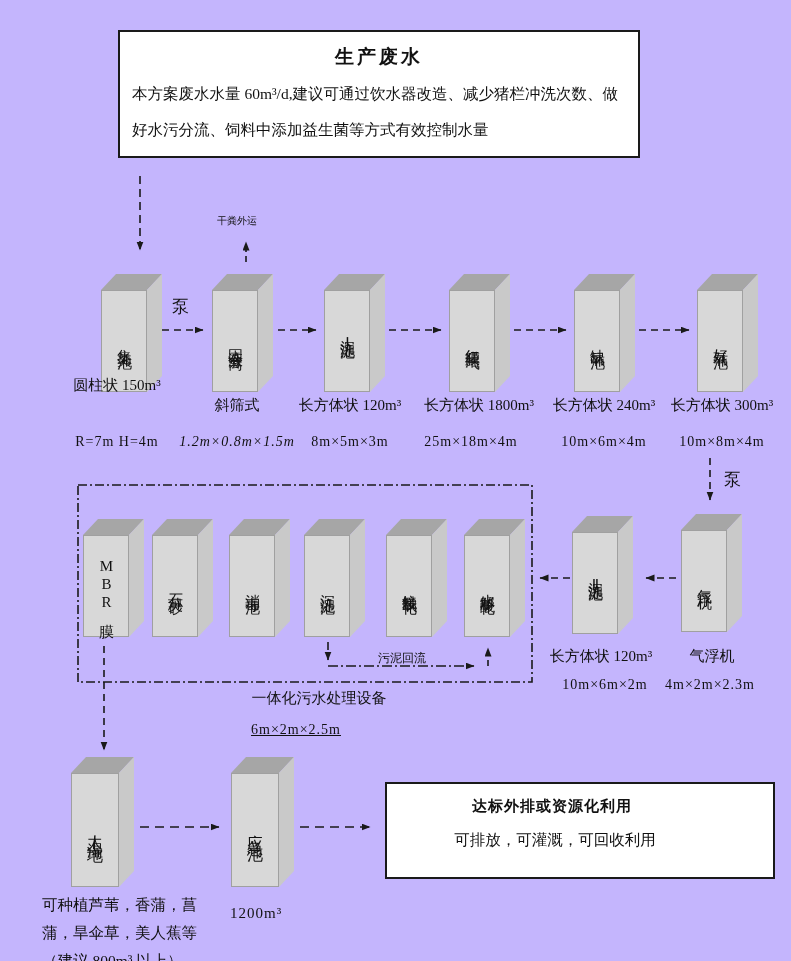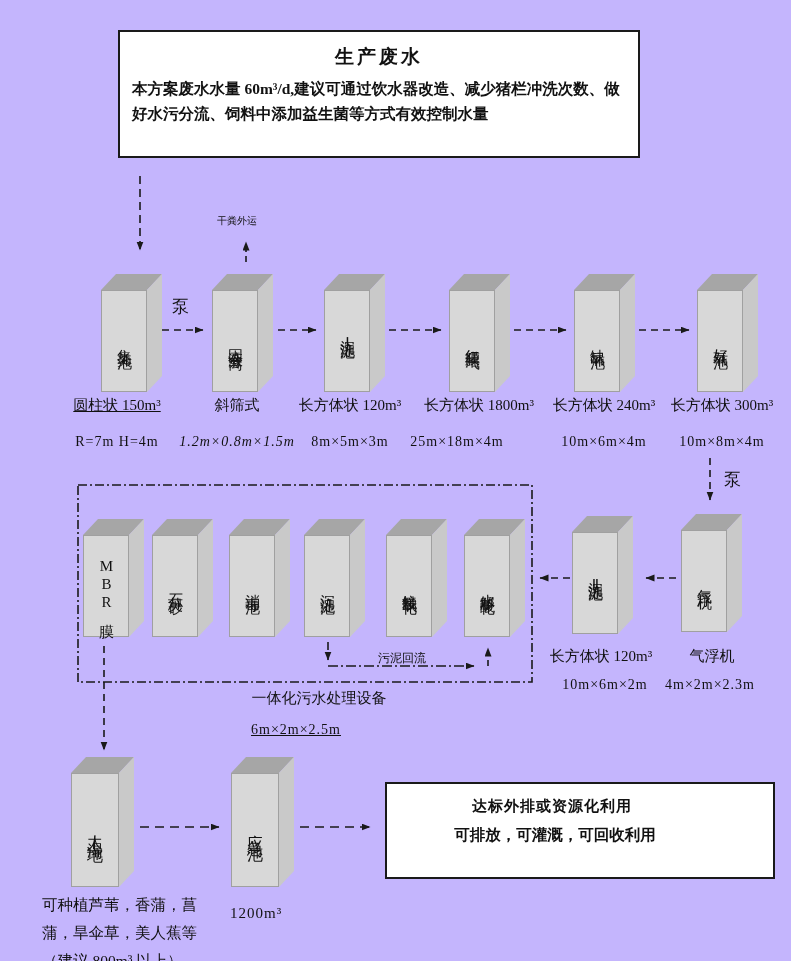--- a/index.html
+++ b/index.html
@@ -3,21 +3,21 @@
 <meta charset="utf-8">
 <style>
   html,body{margin:0;padding:0;background:#fff;}
   #canvas{
     position:relative;width:791px;height:961px;background:#c4b5fd;
     font-family:"Liberation Serif", serif;color:#111;overflow:hidden;
   }
   
   .txtbox{position:absolute;border:2px solid #1a1a1a;background:#fff;box-sizing:border-box;text-align:center;}
   .txtbox .t-title{font-weight:bold;font-size:19px;letter-spacing:3px;margin-top:12px;}
-  .txtbox .t-body{font-size:15.5px;line-height:25px;text-align:left;padding:6px 12px 0 12px;font-weight:bold;}
+  .txtbox .t-body{font-size:15.5px;line-height:36px;text-align:left;padding:6px 12px 0 12px;}
   .txtbox.outcome .t-title{font-size:15px;letter-spacing:1px;margin-top:13px;padding-right:56px;}
   .txtbox.outcome .t-body{text-align:center;font-size:15.5px;padding:6px 56px 0 6px;}
   
   .cub{position:absolute;width:61px;height:118px;}
   .cub .f-top{position:absolute;left:0;top:0;width:61px;height:16px;background:#a6a6a6;
     clip-path:polygon(0px 16px,15px 0px,61px 0px,46px 16px);}
   .cub .f-side{position:absolute;left:0;top:0;width:61px;height:118px;background:#c9c9c9;
     clip-path:polygon(46px 16px,61px 0px,61px 102px,46px 118px);}
   .cub .f-front{position:absolute;left:0;top:16px;width:46px;height:102px;background:#d8d8d8;
     border:1px solid #a0a0a0;box-sizing:border-box;display:flex;align-items:center;justify-content:center;}
@@ -126,31 +126,31 @@
       </div>
   </div>
   <div class="cub" style="left:697px;top:274px;">
     <div class="f-top"></div>
       <div class="f-side"></div>
     <div class="f-front">
         <span class="vtext">好氧池</span>
       </div>
   </div>
 
-  <div class="lbl c" style="left:117px;top:396px;text-decoration:underline;">圆柱状 150m³</div>
+  <div class="lbl c" style="left:117px;top:376px;">圆柱状 150m³</div>
   <div class="lbl c" style="left:237px;top:396px;">斜筛式</div>
   <div class="lbl c" style="left:350px;top:396px;">长方体状 120m³</div>
   <div class="lbl c" style="left:479px;top:396px;">长方体状 1800m³</div>
   <div class="lbl c" style="left:604px;top:396px;">长方体状 240m³</div>
   <div class="lbl c" style="left:722px;top:396px;">长方体状 300m³</div>
 
   <div class="lbl c dims" style="left:117px;top:434px;">R=7m H=4m</div>
   <div class="lbl c dims" style="left:237px;top:434px;font-style:italic;">1.2m×0.8m×1.5m</div>
   <div class="lbl c dims" style="left:350px;top:434px;">8m×5m×3m</div>
-  <div class="lbl c dims" style="left:457px;top:434px;text-align:center;">25m×18m×4m</div>
+  <div class="lbl c dims" style="left:471px;top:434px;text-align:center;">25m×18m×4m</div>
   <div class="lbl c dims" style="left:604px;top:434px;">10m×6m×4m</div>
   <div class="lbl c dims" style="left:722px;top:434px;">10m×8m×4m</div>
 
   <div class="cub" style="left:681px;top:514px;">
     <div class="f-top"></div>
       <div class="f-side"></div>
     <div class="f-front">
         <span class="vtext">气浮机</span>
       </div>
   </div>

